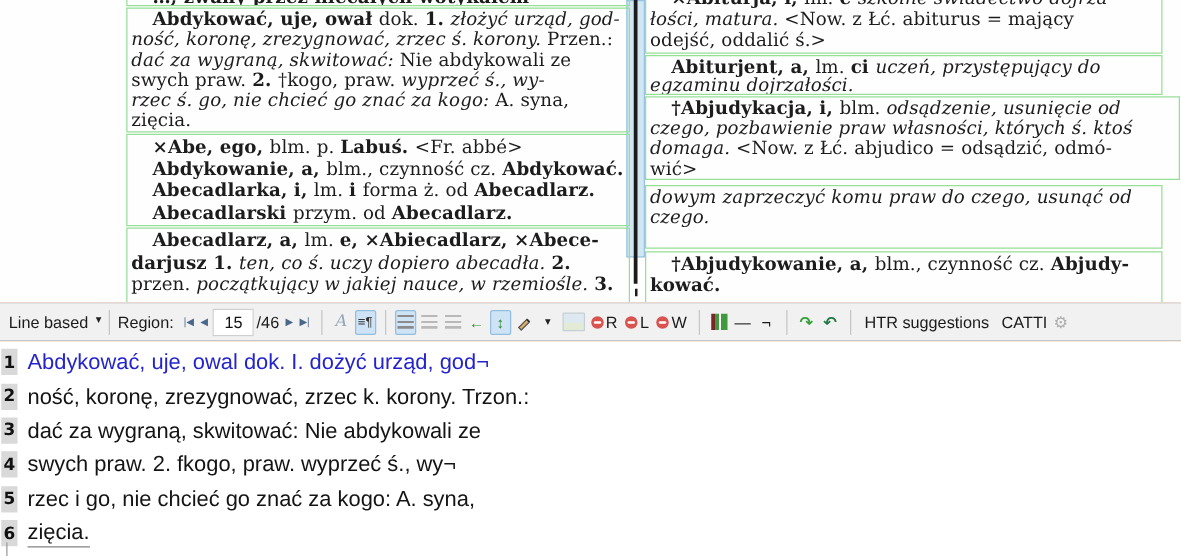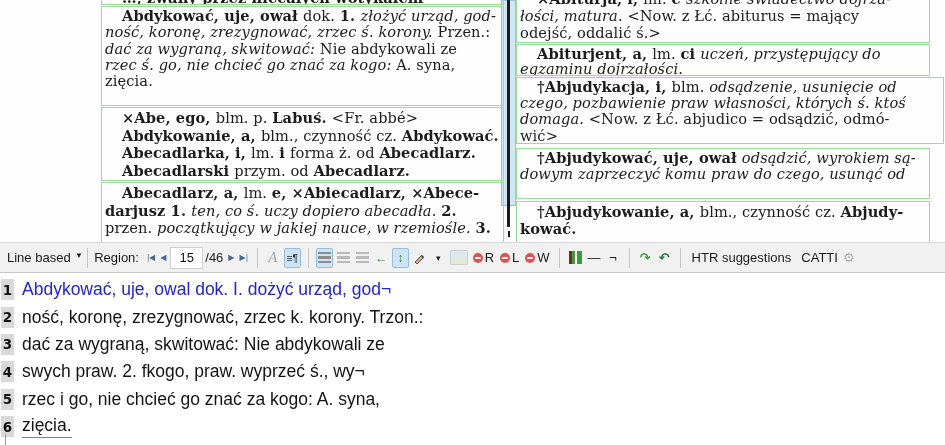--- a/index.html
+++ b/index.html
@@ -60,20 +60,21 @@
     <div class="div-hl"></div>
     <div class="div-line"></div>
     <div class="div-dot"></div>
   <div class="region" style="left: 101px; top: -12px; width: 403px; height: 17px;">
         <div class="scanline ind" style="line-height: 16px;"><span class="seg-b">…, zwany przez niecałych wotykałem</span></div>
       </div>
       <div class="region" style="left: 101px; top: 6px; width: 403px; height: 100px;">
         <div class="scanline ind" style="line-height: 16.3px;"><span class="seg-b">Abdykować, uje, ował </span><span class="seg-n">dok. </span><span class="seg-b">1. </span><span class="seg-i">złożyć urząd, god-</span></div>
         <div class="scanline" style="line-height: 16.3px;"><span class="seg-i">ność, koronę, zrezygnować, zrzec ś. korony. </span><span class="seg-n">Przen.:</span></div>
         <div class="scanline" style="line-height: 16.3px;"><span class="seg-i">dać za wygraną, skwitować: </span><span class="seg-n">Nie abdykowali ze</span></div>
+        <div class="scanline" style="line-height: 16.3px;"><span class="seg-n">swych praw. </span><span class="seg-b">2. </span><span class="seg-n">†kogo, praw. </span><span class="seg-i">wyprzeć ś., wy-</span></div>
         <div class="scanline" style="line-height: 16.3px;"><span class="seg-i">rzec ś. go, nie chcieć go znać za kogo: </span><span class="seg-n">A. syna,</span></div>
         <div class="scanline" style="line-height: 16.3px;"><span class="seg-n">zięcia.</span></div>
       </div>
       <div class="region" style="left: 101px; top: 107px; width: 403px; height: 74px;">
         <div class="scanline ind" style="line-height: 17.6px;"><span class="seg-b">×Abe, ego, </span><span class="seg-n">blm. p. </span><span class="seg-b">Labuś. </span><span class="seg-n">&lt;Fr. abbé&gt;</span></div>
         <div class="scanline ind" style="line-height: 17.6px;"><span class="seg-b">Abdykowanie, a, </span><span class="seg-n">blm., czynność cz. </span><span class="seg-b">Abdykować.</span></div>
         <div class="scanline ind" style="line-height: 17.6px;"><span class="seg-b">Abecadlarka, i, </span><span class="seg-n">lm. </span><span class="seg-b">i </span><span class="seg-n">forma ż. od </span><span class="seg-b">Abecadlarz.</span></div>
         <div class="scanline ind" style="line-height: 17.6px;"><span class="seg-b">Abecadlarski </span><span class="seg-n">przym. od </span><span class="seg-b">Abecadlarz.</span></div>
       </div>
       <div class="region" style="left: 101px; top: 182px; width: 403px; height: 62px;">
@@ -90,22 +91,22 @@
         <div class="scanline ind" style="line-height: 15px;"><span class="seg-b">Abiturjent, a, </span><span class="seg-n">lm. </span><span class="seg-b">ci </span><span class="seg-i">uczeń, przystępujący do</span></div>
         <div class="scanline" style="line-height: 15px;"><span class="seg-i">egzaminu dojrzałości.</span></div>
       </div>
       <div class="region" style="left: 516px; top: 77px; width: 428px; height: 67px;">
         <div class="scanline ind" style="line-height: 16.2px;"><span class="seg-b">†Abjudykacja, i, </span><span class="seg-n">blm. </span><span class="seg-i">odsądzenie, usunięcie od</span></div>
         <div class="scanline" style="line-height: 16.2px;"><span class="seg-i">czego, pozbawienie praw własności, których ś. ktoś</span></div>
         <div class="scanline" style="line-height: 16.2px;"><span class="seg-i">domaga. </span><span class="seg-n">&lt;Now. z Łć. abjudico = odsądzić, odmó-</span></div>
         <div class="scanline" style="line-height: 16.2px;"><span class="seg-n">wić&gt;</span></div>
       </div>
       <div class="region" style="left: 516px; top: 148px; width: 414px; height: 51px;">
-        <div class="scanline ind" style="line-height: 16.4px;"><span class="seg-b">†Abjudykować, uje, ował </span><span class="seg-i">odsądzić, wyrokiem są-</span></div>
         <div class="scanline" style="line-height: 16.4px;"><span class="seg-i">dowym zaprzeczyć komu praw do czego, usunąć od</span></div>
+        <div class="scanline" style="line-height: 16.4px;"><span class="seg-i">czego.</span></div>
       </div>
       <div class="region" style="left: 516px; top: 201px; width: 414px; height: 48px;">
         <div class="scanline ind" style="line-height: 17px;"><span class="seg-b">†Abjudykowanie, a, </span><span class="seg-n">blm., czynność cz. </span><span class="seg-b">Abjudy-</span></div>
         <div class="scanline" style="line-height: 17px;"><span class="seg-b">kować.</span></div>
       </div>
     </div>
 
   <div class="tb">
     <span class="mode">
       <span>Line based</span>

